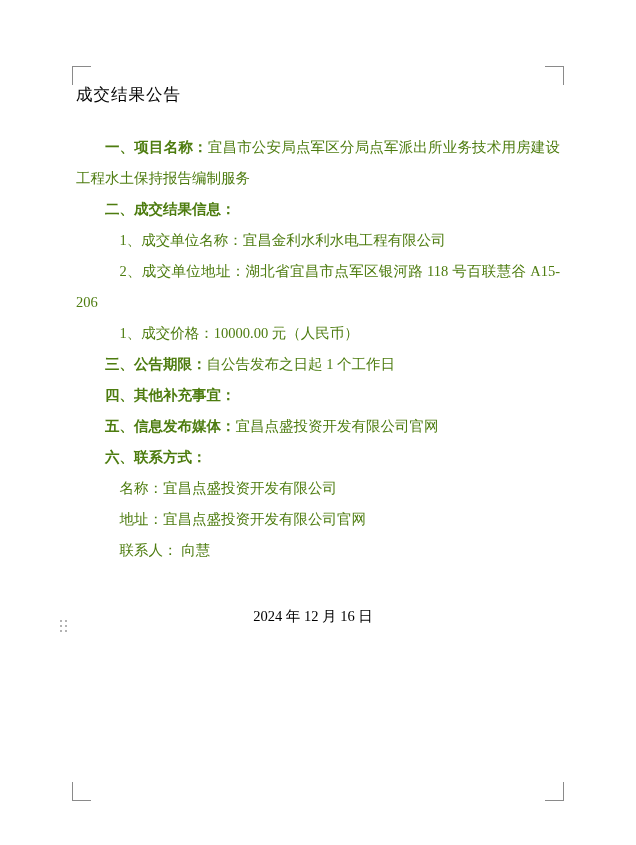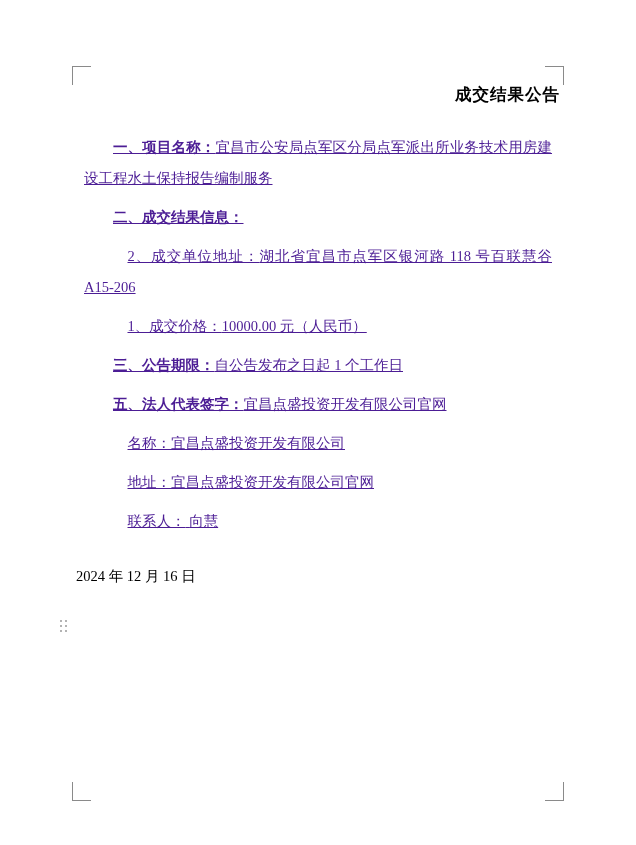--- a/index.html
+++ b/index.html
@@ -39,36 +39,35 @@
   .content {
     position: absolute;
     left: 72px;
     top: 66px;
     width: 492px;
     box-sizing: border-box;
     padding: 0 4px;
   }
 
   .doc-title {
-    text-align: right;
-    font-weight: bold;
+    text-align: left;
+    font-weight: normal;
     font-size: 16.5px;
     letter-spacing: 1px;
     margin-top: 18px;
     margin-bottom: 26px;
     color: #000;
   }
 
   .para {
     font-size: 14.5px;
     line-height: 31px;
-    color: #4c1d95;
+    color: #4d7c0f;
     text-align: justify;
-    margin: 8px;
-    text-decoration: underline;
+    margin: 0;
   }
 
   .lvl1 {
     text-indent: 2em;
     font-weight: bold;
   }
   .lvl1 .normal {
     font-weight: normal;
   }
   .lvl2 {
@@ -80,23 +79,23 @@
     font-weight: normal;
   }
   .contact-line {
     text-indent: 3em;
     font-weight: normal;
   }
 
   .date-line {
     font-size: 14.5px;
     line-height: 31px;
-    text-align: left;
+    text-align: center;
     padding-right: 10px;
-    margin-top: 24px;
+    margin-top: 35px;
     color: #000;
   }
 
   
   .handle {
     position: absolute;
     left: 60px;
     top: 620px;
     width: 9px;
     height: 14px;
@@ -135,39 +134,44 @@
   <div class="content">
 
     <div class="doc-title">成交结果公告</div>
 
     <p class="para lvl1">
       <span>一、项目名称：</span><span class="normal">宜昌市公安局点军区分局点军派出所业务技术用房建设工程水土保持报告编制服务</span>
     </p>
 
     <p class="para lvl1">二、成交结果信息：</p>
 
+    <p class="para lvl2">
+      <span>1、成交单位名称：</span><span>宜昌金利水利水电工程有限公司</span>
+    </p>
 
     <p class="para lvl2">
       <span>2、成交单位地址：</span><span>湖北省宜昌市点军区银河路 118 号百联慧谷 A15-206</span>
     </p>
 
     <p class="para lvl2">
       <span>1、成交价格：</span><span>10000.00 元（人民币）</span>
     </p>
 
     <p class="para lvl1">
       <span>三、公告期限：</span><span class="normal">自公告发布之日起 1 个工作日</span>
     </p>
 
+    <p class="para lvl1">四、其他补充事宜：</p>
 
 
     <p class="para lvl1">
-      <span>五、法人代表签字：</span><span class="normal">宜昌点盛投资开发有限公司官网</span>
+      <span>五、信息发布媒体：</span><span class="normal">宜昌点盛投资开发有限公司官网</span>
     </p>
 
+    <p class="para lvl1">六、联系方式：</p>
 
     <p class="para contact-line">
       <span>名称：</span><span>宜昌点盛投资开发有限公司</span>
     </p>
 
     <p class="para contact-line">
       <span>地址：</span><span>宜昌点盛投资开发有限公司官网</span>
     </p>
 
     <p class="para contact-line">

